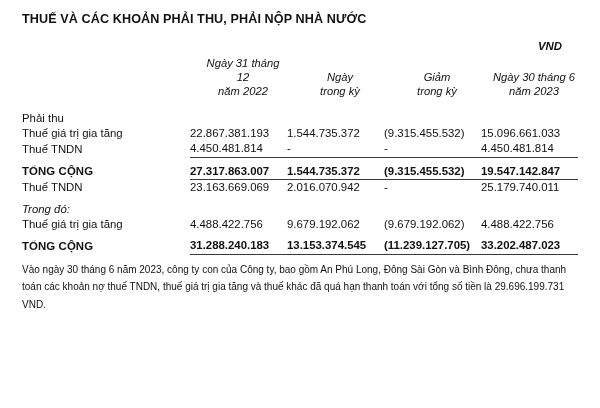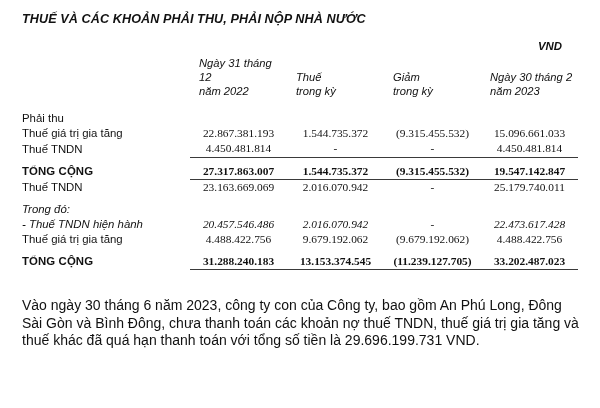--- a/index.html
+++ b/index.html
@@ -24,21 +24,20 @@
     padding: 10px 22px 0 22px;
   }
 
   
   .doc-title {
     font-size: 12.6px;
     font-weight: bold;
     letter-spacing: 0.1px;
     margin: 2px 0 0 0;
     white-space: nowrap;
-    font-style: italic;
   }
 
   
   .currency-row {
     text-align: right;
     font-style: italic;
     font-weight: bold;
     font-size: 11.4px;
     margin-top: 14px;
     padding-right: 16px;
@@ -56,37 +55,36 @@
   table.fin col.c-num   { width: 97px; }
 
   table.fin th, table.fin td {
     padding: 0;
     vertical-align: bottom;
     font-weight: normal;
   }
 
   
   thead th.hd-num {
-    text-align: left;
+    text-align: center;
     font-style: italic;
     font-size: 11.2px;
     line-height: 14.2px;
     padding: 0 0 3px 0;
     white-space: pre-line;
   }
   thead th.hd-blank { }
 
   
   td.num {
-    text-align: center;
+    text-align: left;
     line-height: 15.4px;
     padding-right: 0px;
     font-variant-numeric: tabular-nums;
     white-space: nowrap;
-    font-family: Liberation Serif, serif;
   }
   td.lbl {
     text-align: left;
     line-height: 15.4px;
     white-space: nowrap;
   }
 
   
   td.num, thead th.hd-num { padding-left: 9px; }
   .it       { font-style: italic; }
@@ -100,22 +98,22 @@
   td.rule-bottom  { border-bottom: 1.3px solid #3a3a3a; padding-bottom: 2px; }
   
   td.rule-bottom, td.rule-top, td.rule-both { background-clip: padding-box; }
 
   
   tr.total td { font-weight: bold; margin-left: 47px; }
   tr.total td.lbl { letter-spacing: 0.1px; }
 
   
   .footnote {
-    margin-top: 27px;
-    font-size: 14px;
+    margin-top: 6px;
+    font-size: 10px;
     line-height: 17.6px;
     text-align: left;
     width: 560px;
   }
 </style>
 </head>
 <body>
 
 <div class="page">
 
@@ -129,23 +127,23 @@
         <col class="c-num">
         <col class="c-num">
         <col class="c-num">
         <col class="c-num">
     </colgroup>
 
     <thead>
       <tr>
         <th class="hd-blank"></th>
         <th class="hd-num"><span>Ngày 31 tháng 12</span><br><span>năm 2022</span></th>
-        <th class="hd-num"><span>Thuế</span><br><span>trong kỳ</span></th>
+        <th class="hd-num"><span>Ngày</span><br><span>trong kỳ</span></th>
         <th class="hd-num"><span>Giảm</span><br><span>trong kỳ</span></th>
-        <th class="hd-num"><span>Ngày 30 tháng 2</span><br><span>năm 2023</span></th>
+        <th class="hd-num"><span>Ngày 30 tháng 6</span><br><span>năm 2023</span></th>
       </tr>
     </thead>
 
     <tbody>
 
       <tr class="gap-before">
         <td class="lbl sect-head">Phải thu</td>
         <td class="num"></td>
         <td class="num"></td>
         <td class="num"></td>
@@ -187,27 +185,20 @@
 
       <tr class="gap-small-before">
         <td class="lbl it">Trong đó:</td>
         <td class="num"></td>
         <td class="num"></td>
         <td class="num"></td>
         <td class="num"></td>
       </tr>
 
 
-      <tr>
-        <td class="lbl it">- Thuế TNDN hiện hành</td>
-        <td class="num it">20.457.546.486</td>
-        <td class="num it">2.016.070.942</td>
-        <td class="num it">-</td>
-        <td class="num it">22.473.617.428</td>
-      </tr>
 
       <tr>
         <td class="lbl">Thuế giá trị gia tăng</td>
         <td class="num">4.488.422.756</td>
         <td class="num">9.679.192.062</td>
         <td class="num">(9.679.192.062)</td>
         <td class="num">4.488.422.756</td>
       </tr>
 
 

